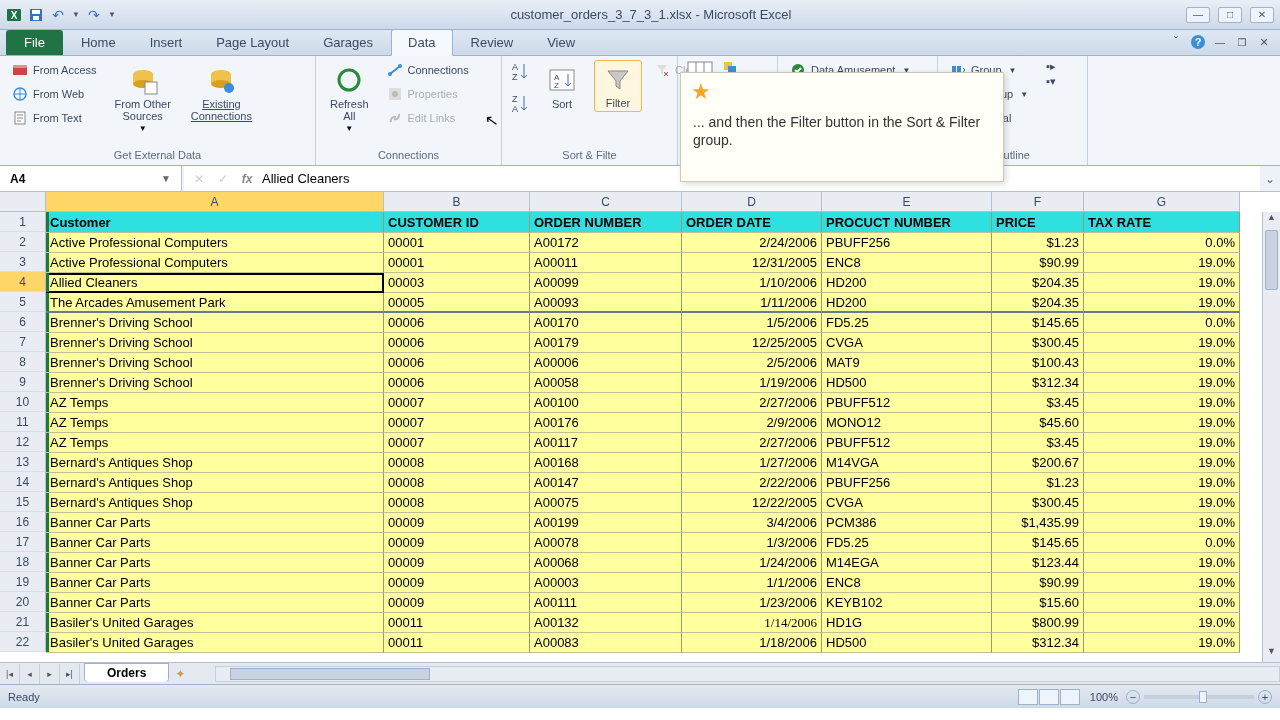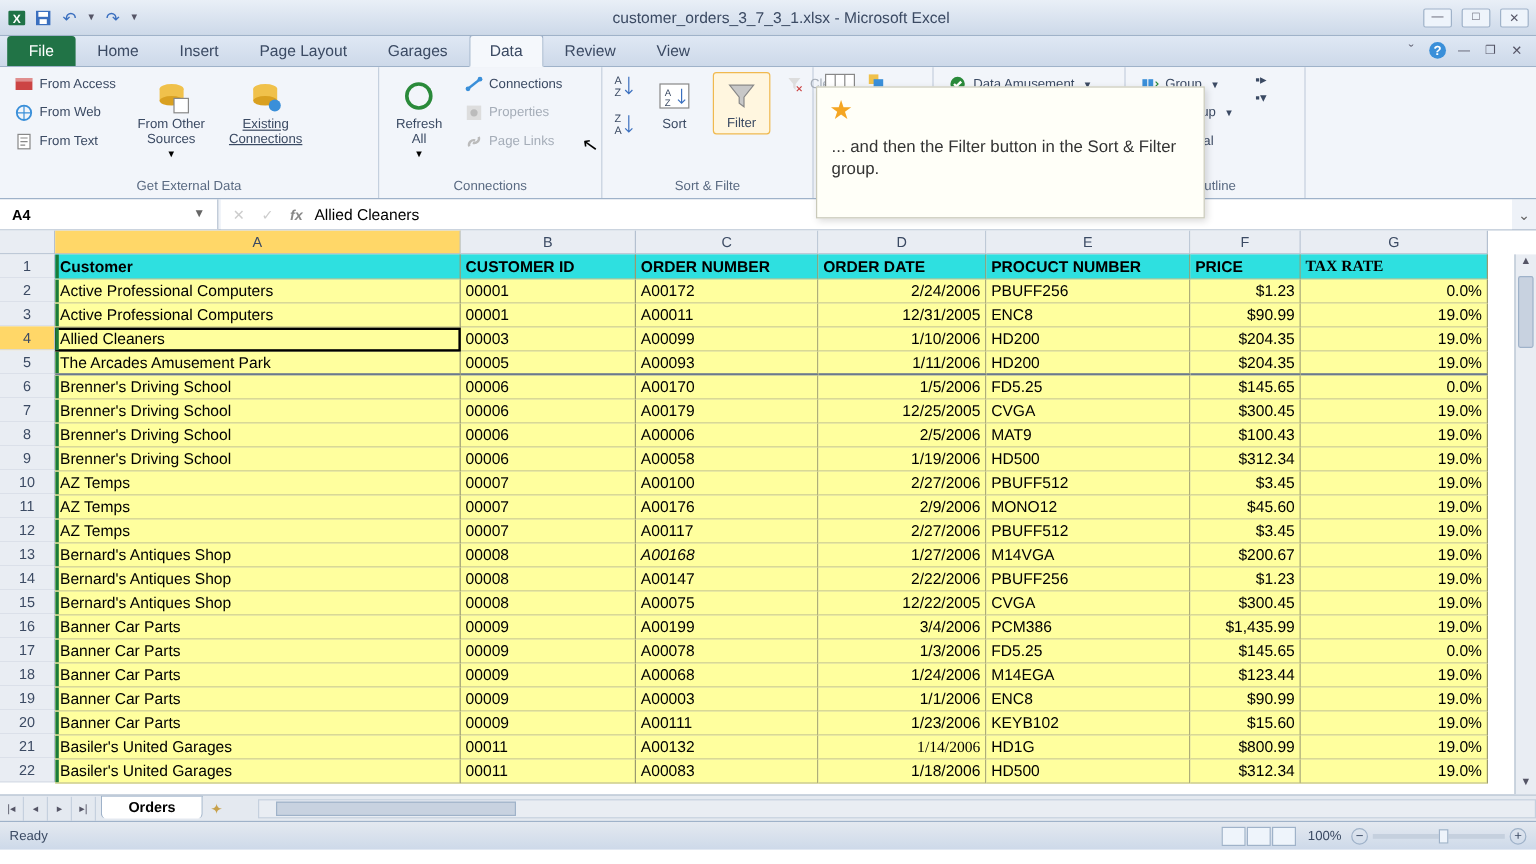--- a/index.html
+++ b/index.html
@@ -241,21 +241,21 @@
               </svg>
             </span>
             <span>Properties</span>
           </div>
         <div class="rbtn-sm disabled">
             <span class="ic">
               <svg width="16" height="16">
                 <path d="M4 12a4 4 0 015-5m3-3a4 4 0 01-5 5" stroke="#bbb" stroke-width="2" fill="none"></path>
               </svg>
             </span>
-            <span>Page Links</span>
+            <span>Edit Links</span>
           </div>
       </div>
     </div>
     <div class="label">Connections</div>
   </div>
 
   <div class="rgroup" style="width:176px;">
     <div class="content">
       <div class="vcol" style="gap:8px;">
         <span>
@@ -460,21 +460,21 @@
       <div class="rowh">22</div>
     </div>
   <div class="cells" id="cells">
       <div class="row hdr hdr-top">
         <div class="cell colA" style="width: 338px;">Customer</div>
         <div class="cell" style="width: 146px;">CUSTOMER ID</div>
         <div class="cell" style="width: 152px;">ORDER NUMBER</div>
         <div class="cell" style="width: 140px;">ORDER DATE</div>
         <div class="cell" style="width: 170px;">PROCUCT NUMBER</div>
         <div class="cell" style="width: 92px;">PRICE</div>
-        <div class="cell" style="width: 156px; font-family: Liberation Serif, serif;">TAX RATE</div>
+        <div class="cell" style="width: 156px;">TAX RATE</div>
       </div>
       <div class="row">
         <div class="cell colA" style="width: 338px;">Active Professional Computers</div>
         <div class="cell" style="width: 146px;">00001</div>
         <div class="cell" style="width: 152px;">A00172</div>
         <div class="cell r" style="width: 140px;">2/24/2006</div>
         <div class="cell" style="width: 170px;">PBUFF256</div>
         <div class="cell r" style="width: 92px;">$1.23</div>
         <div class="cell r" style="width: 156px;">0.0%</div>
       </div>
@@ -564,21 +564,21 @@
         <div class="cell" style="width: 146px;">00007</div>
         <div class="cell" style="width: 152px;">A00117</div>
         <div class="cell r" style="width: 140px;">2/27/2006</div>
         <div class="cell" style="width: 170px;">PBUFF512</div>
         <div class="cell r" style="width: 92px;">$3.45</div>
         <div class="cell r" style="width: 156px;">19.0%</div>
       </div>
       <div class="row">
         <div class="cell colA" style="width: 338px;">Bernard's Antiques Shop</div>
         <div class="cell" style="width: 146px;">00008</div>
-        <div class="cell" style="width: 152px; font-style: italic;">A00168</div>
+        <div class="cell" style="width: 152px;">A00168</div>
         <div class="cell r" style="width: 140px;">1/27/2006</div>
         <div class="cell" style="width: 170px;">M14VGA</div>
         <div class="cell r" style="width: 92px;">$200.67</div>
         <div class="cell r" style="width: 156px;">19.0%</div>
       </div>
       <div class="row">
         <div class="cell colA" style="width: 338px;">Bernard's Antiques Shop</div>
         <div class="cell" style="width: 146px;">00008</div>
         <div class="cell" style="width: 152px;">A00147</div>
         <div class="cell r" style="width: 140px;">2/22/2006</div>

